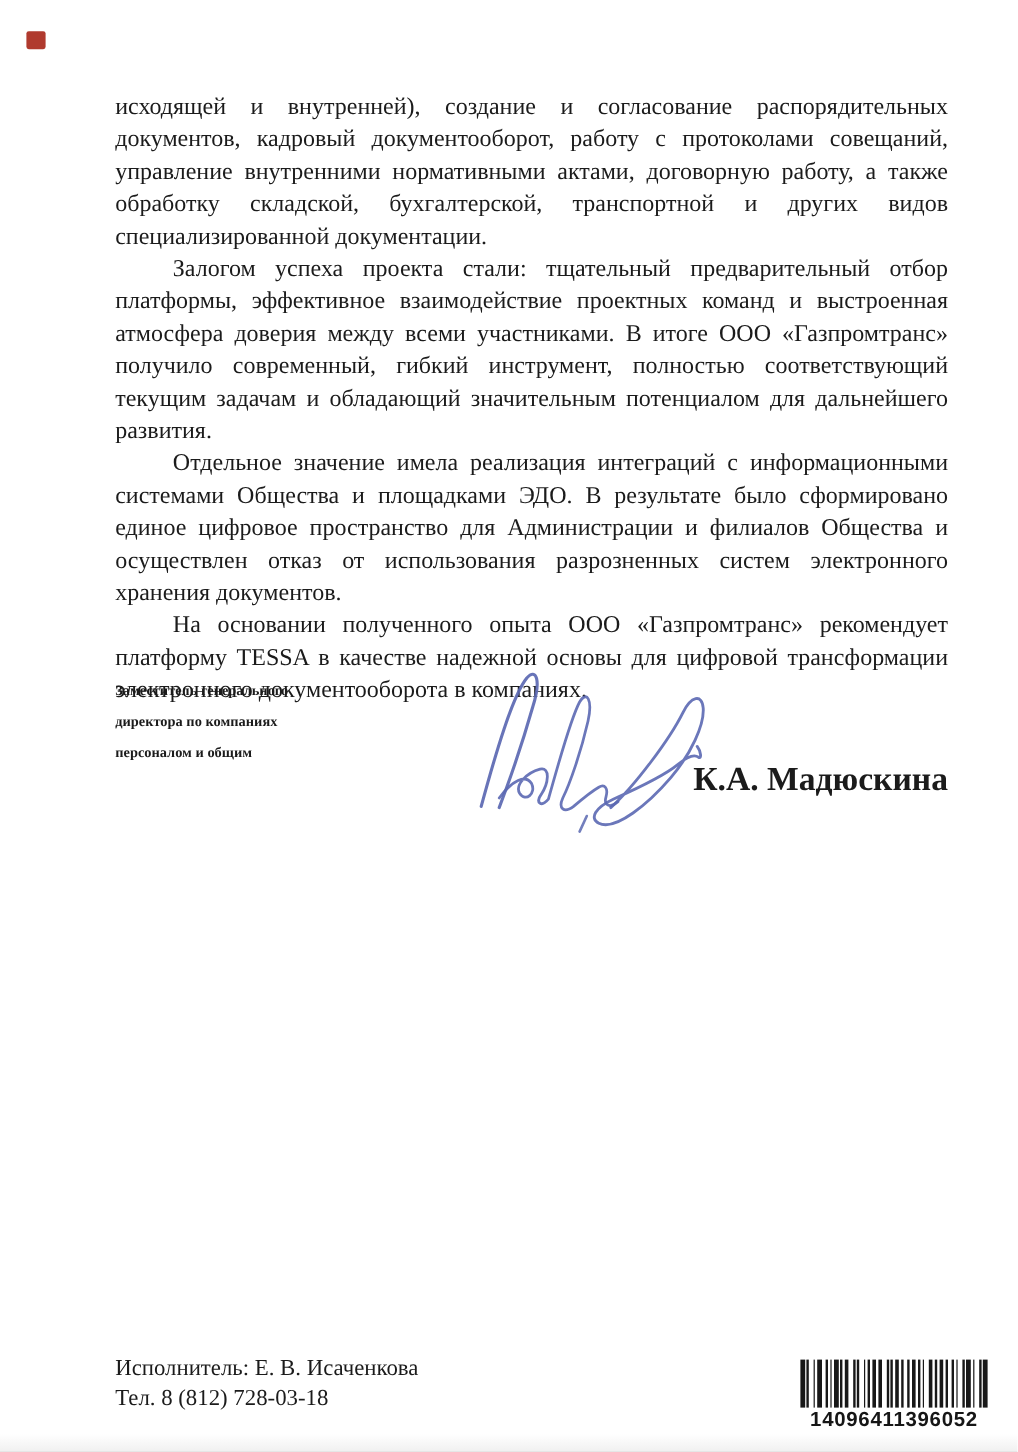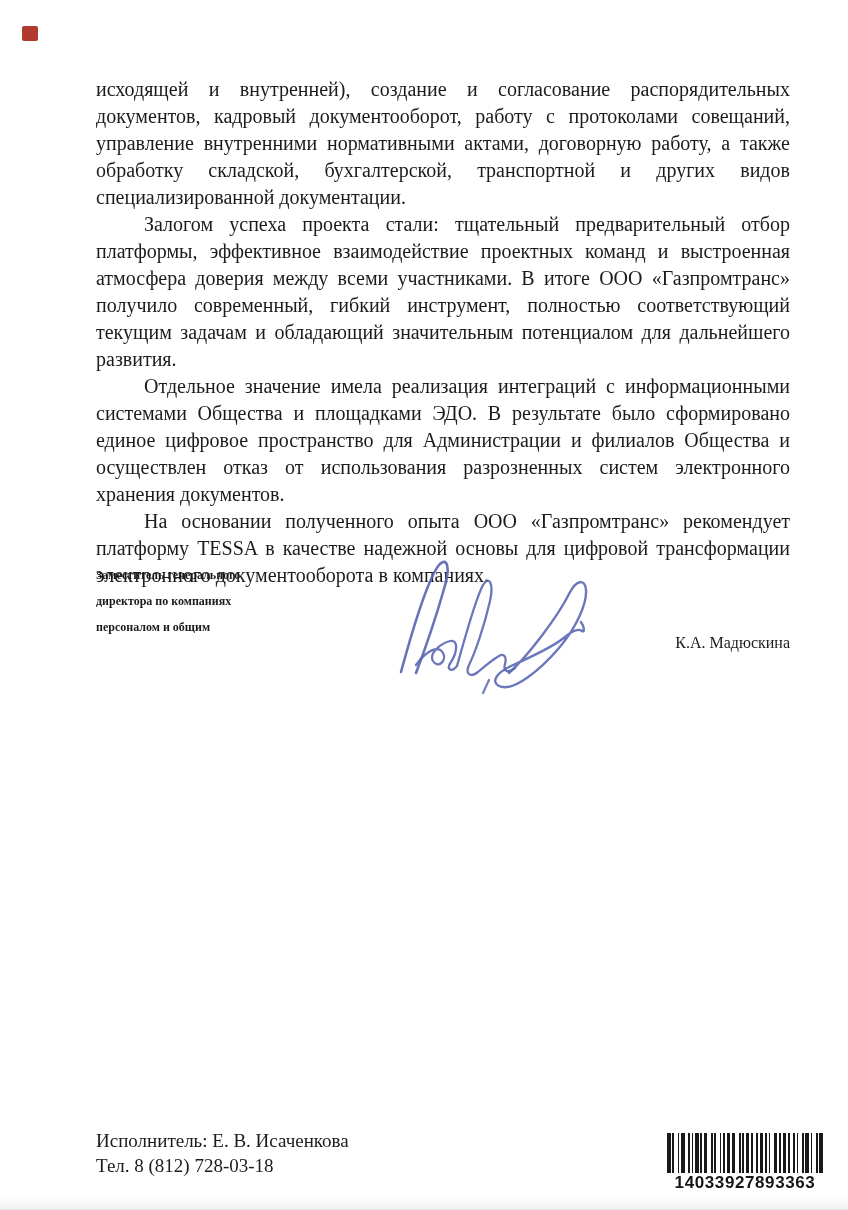--- a/index.html
+++ b/index.html
@@ -24,21 +24,21 @@
   .doc-body p{margin:0;text-indent:48px;}
   .doc-body p.no-indent{text-indent:0;}
   .sig-block{position:absolute;left:0;top:0;width:848px;height:0;}
   .sig-title{
     position:absolute;left:96px;top:562px;width:300px;
     font-weight:bold;font-size:12px;line-height:26px;
   }
   .sig-title span{display:block;}
   .sig-name{
     position:absolute;right:58px;top:634px;
-    font-weight:normal;font-size:16px;
+    font-weight:bold;font-size:28px;
     text-align:right;
   }
   .sig-ink{
     position:absolute;left:393px;top:554px;
     width:240px;height:150px;
   }
   .footer-exec{
     position:absolute;left:96px;top:1128px;
     font-size:19px;line-height:25px;
   }
@@ -159,16 +159,16 @@
       <div style="width: 1.75281px; background: rgb(24, 24, 24);"></div>
       <div style="width: 1.75281px; background: transparent;"></div>
       <div style="width: 3.50562px; background: rgb(24, 24, 24);"></div>
       <div style="width: 1.75281px; background: transparent;"></div>
       <div style="width: 1.75281px; background: rgb(24, 24, 24);"></div>
       <div style="width: 3.50562px; background: transparent;"></div>
       <div style="width: 1.75281px; background: rgb(24, 24, 24);"></div>
       <div style="width: 1.75281px; background: transparent;"></div>
       <div style="width: 3.50562px; background: rgb(24, 24, 24);"></div>
     </div>
-  <div class="barcode-num">14033927893363</div>
+  <div class="barcode-num">14096411396052</div>
 </div>
 
 <div class="page-bottom-edge"></div>
 
 </body></html>

